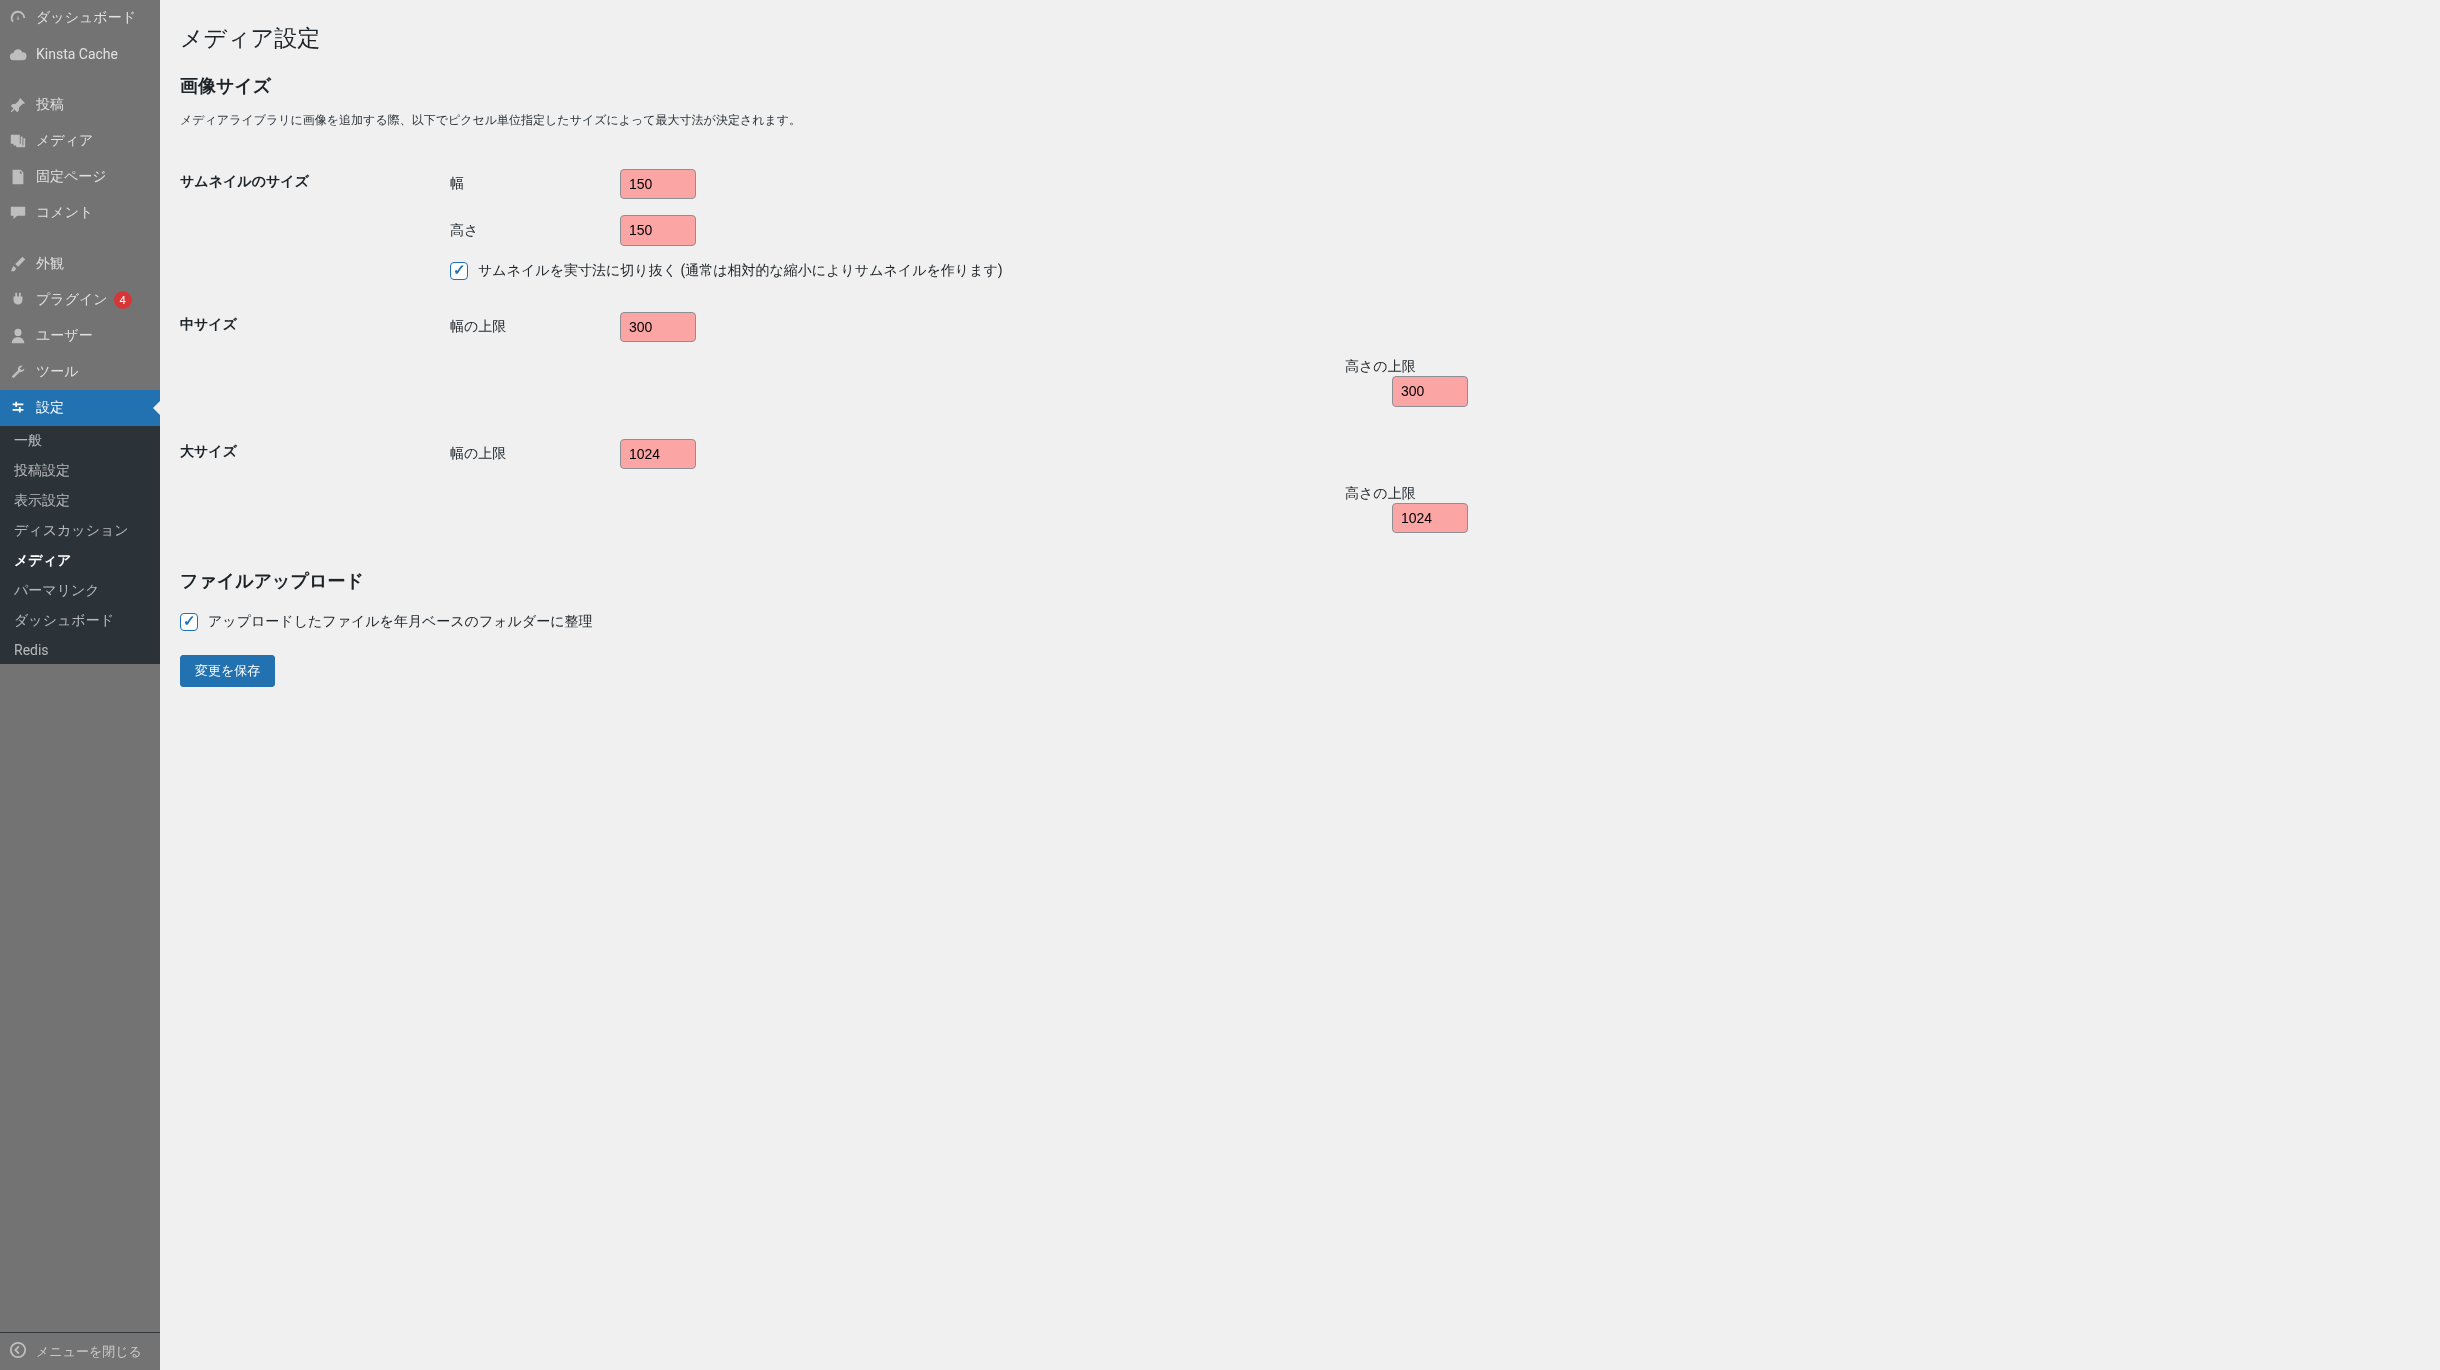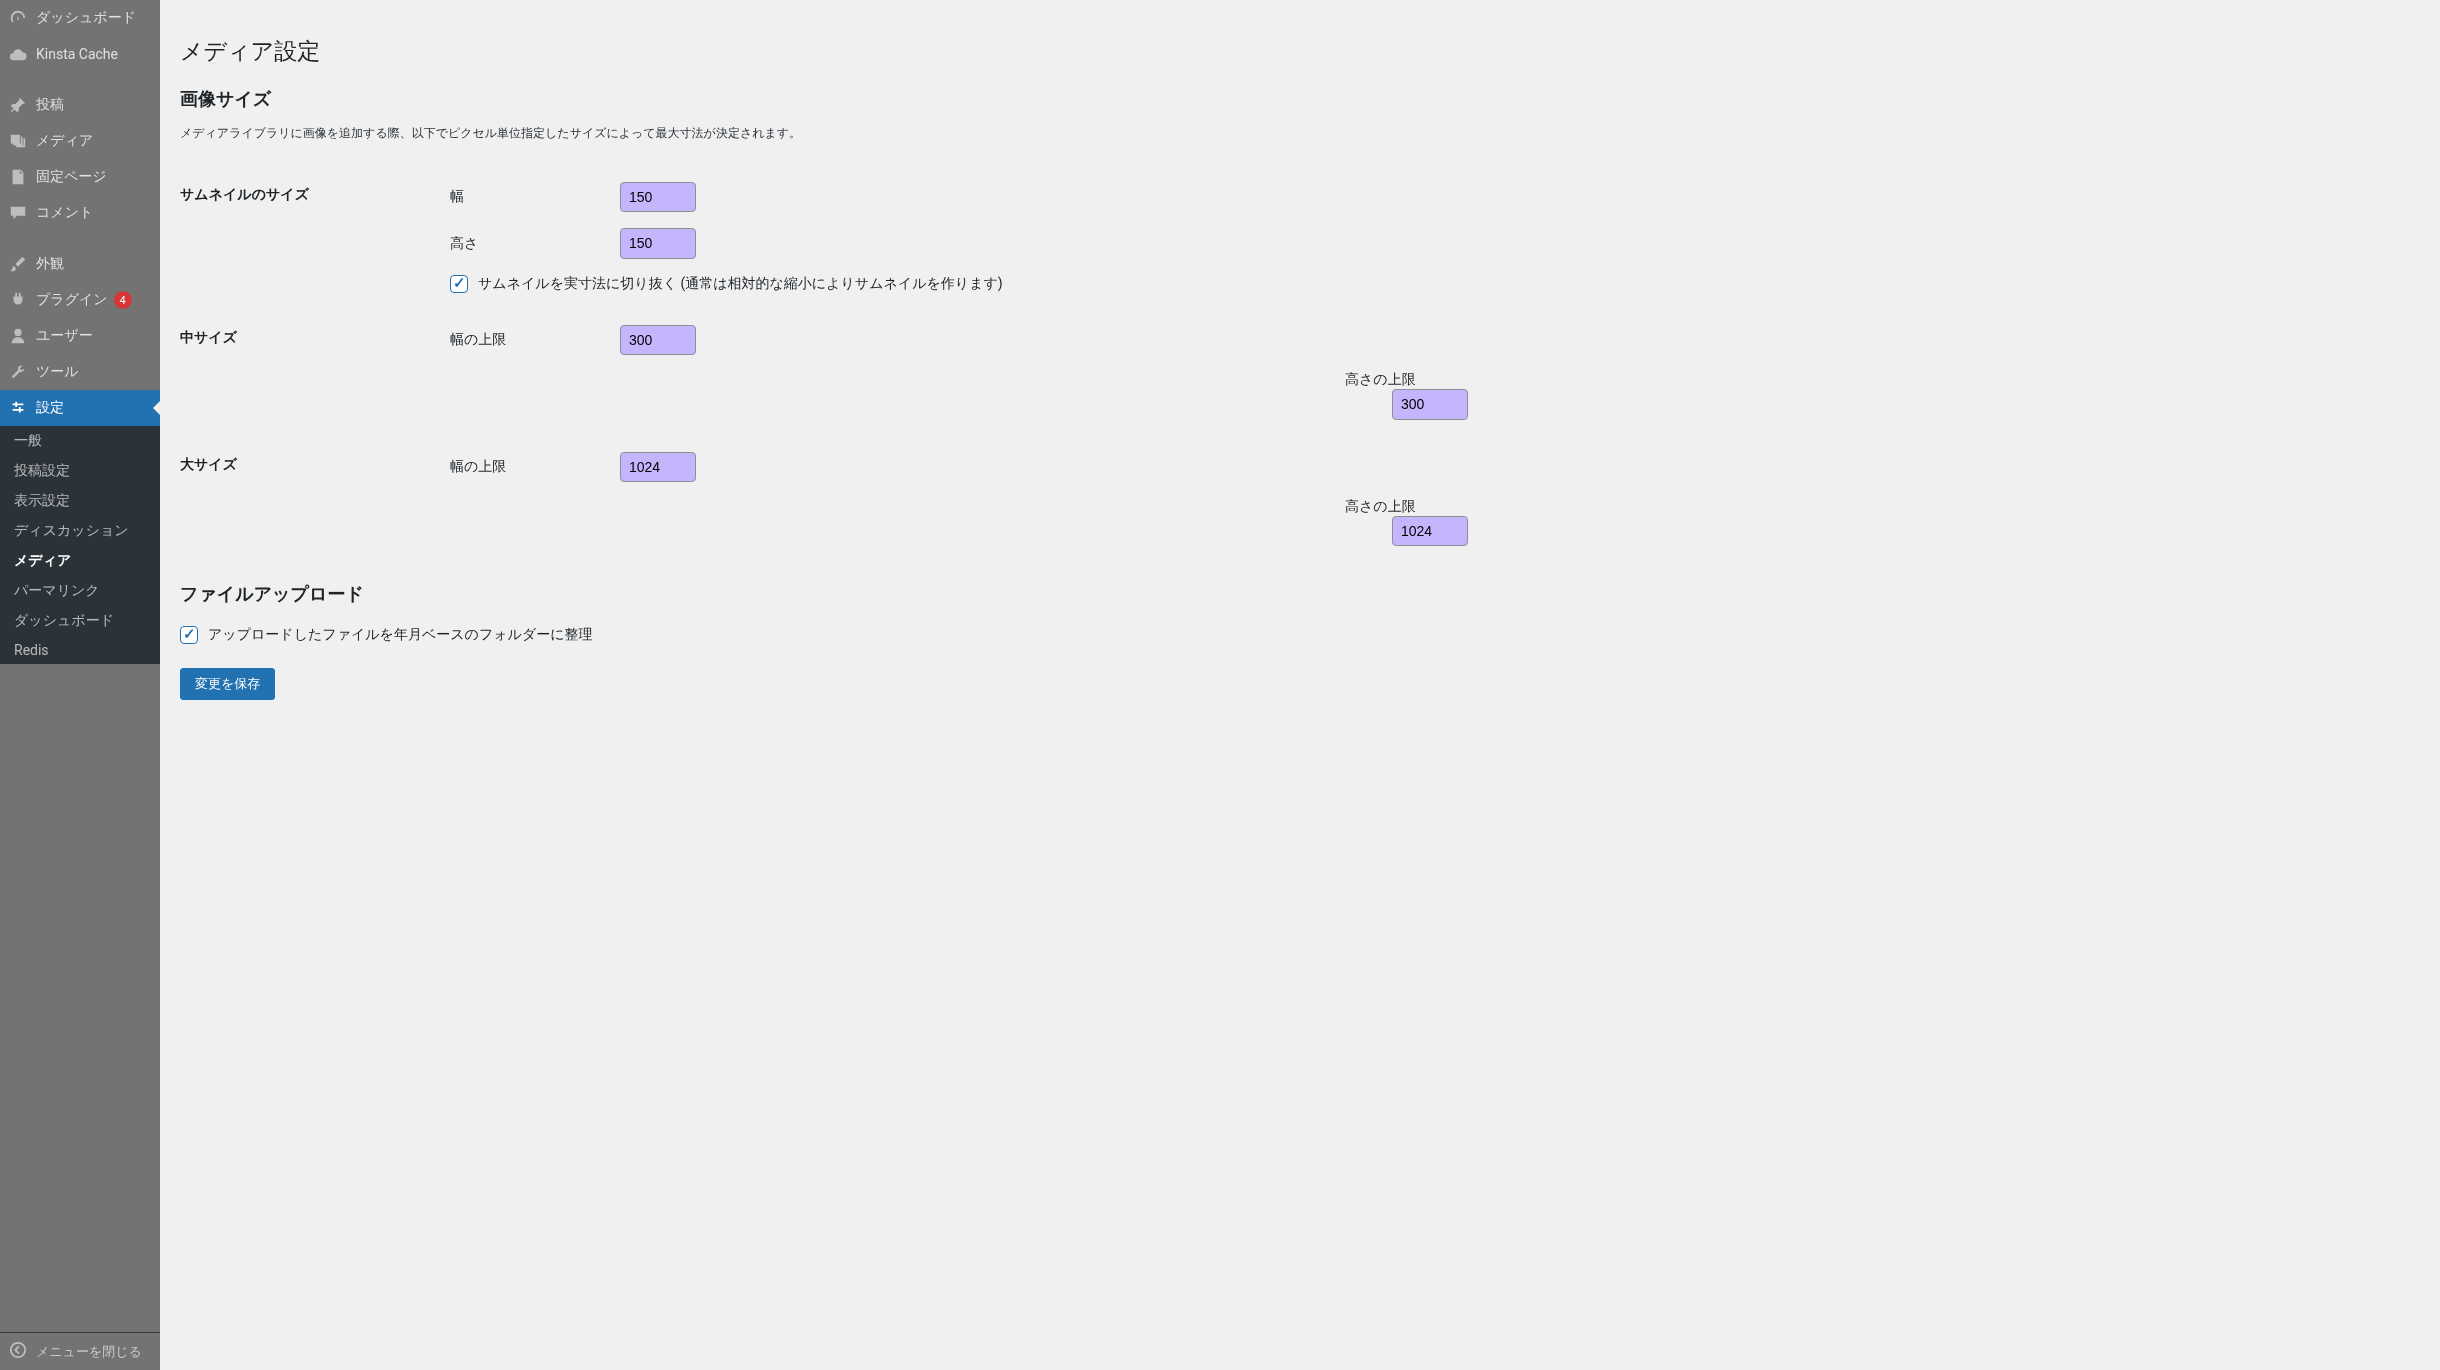--- a/index.html
+++ b/index.html
@@ -83,21 +83,21 @@
   align-items: center;
   padding: 8px;
   color: rgba(240,240,241,0.7);
   font-size: 13px;
   cursor: pointer;
   border-top: 1px solid #32373c;
 }
 .collapse .icon { width: 20px; text-align: center; margin-right: 8px; color: rgba(240,240,241,0.6); }
 
 
-.main { flex: 1; padding: 26px 20px 40px 20px; }
+.main { flex: 1; padding: 13px 20px 40px 20px; }
 h1 { font-size: 23px; font-weight: 400; margin: 10px 0 20px 0; color: #1d2327; }
 h2 { font-size: 18px; font-weight: 600; margin: 20px 0 14px 0; }
 .desc { font-size: 12px; color: #2c3338; margin-bottom: 24px; }
 
 .form-table { width: 100%; border-collapse: collapse; }
 .form-table th {
   text-align: left;
   vertical-align: top;
   width: 260px;
   padding: 20px 10px 20px 0;
@@ -109,21 +109,21 @@
 .field-row { display: flex; align-items: center; margin-bottom: 16px; }
 .field-row:last-child { margin-bottom: 0; flex-direction: column; }
 .field-label { width: 170px; font-size: 14px; }
 
 input[type="number"], input[type="text"].num {
   width: 76px;
   padding: 3px 8px;
   font-size: 14px;
   border: 1px solid #8c8f94;
   border-radius: 4px;
-  background: #c4b5fd;
+  background: #fca5a5;
   line-height: 1.6;
 }
 .checkbox-row { display: flex; align-items: flex-start; gap: 10px; font-size: 14px; margin-top: 4px;}
 input[type="checkbox"] {
   width: 18px; height: 18px;
   appearance: none;
   border: 1px solid #2271b1;
   border-radius: 4px;
   background: #fff;
   cursor: pointer;

